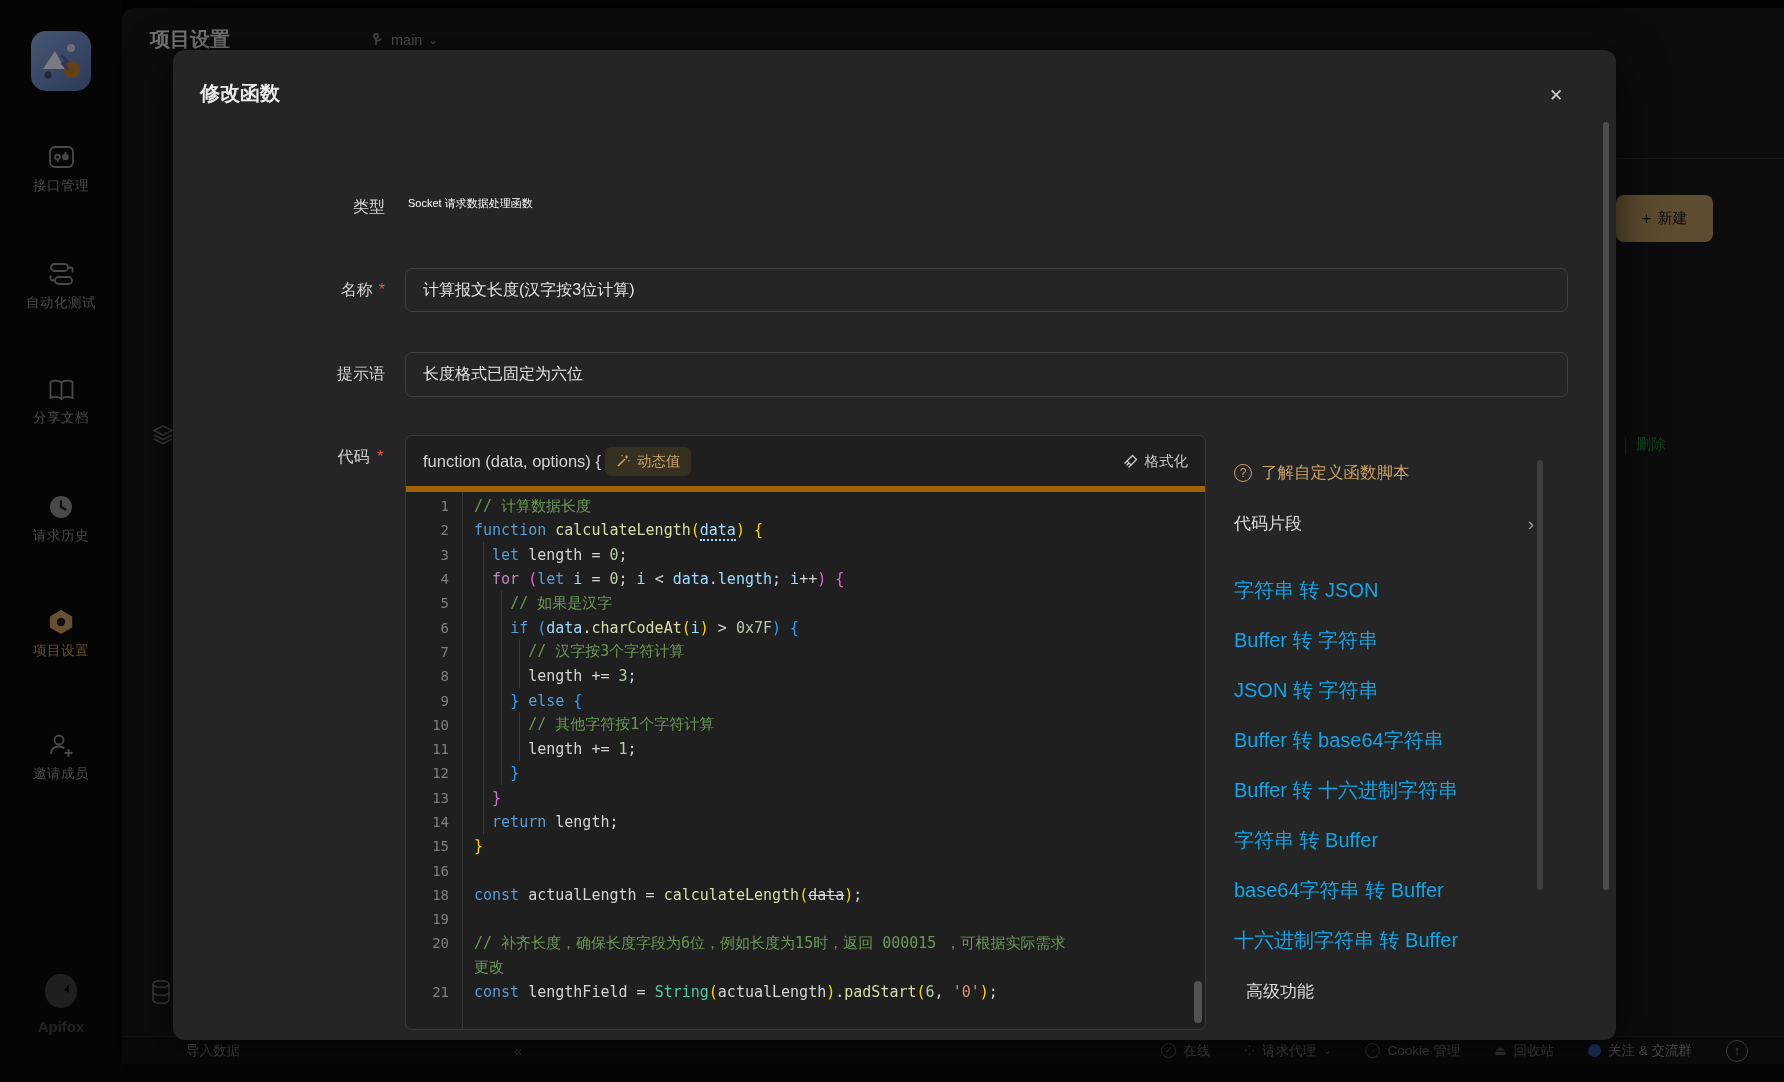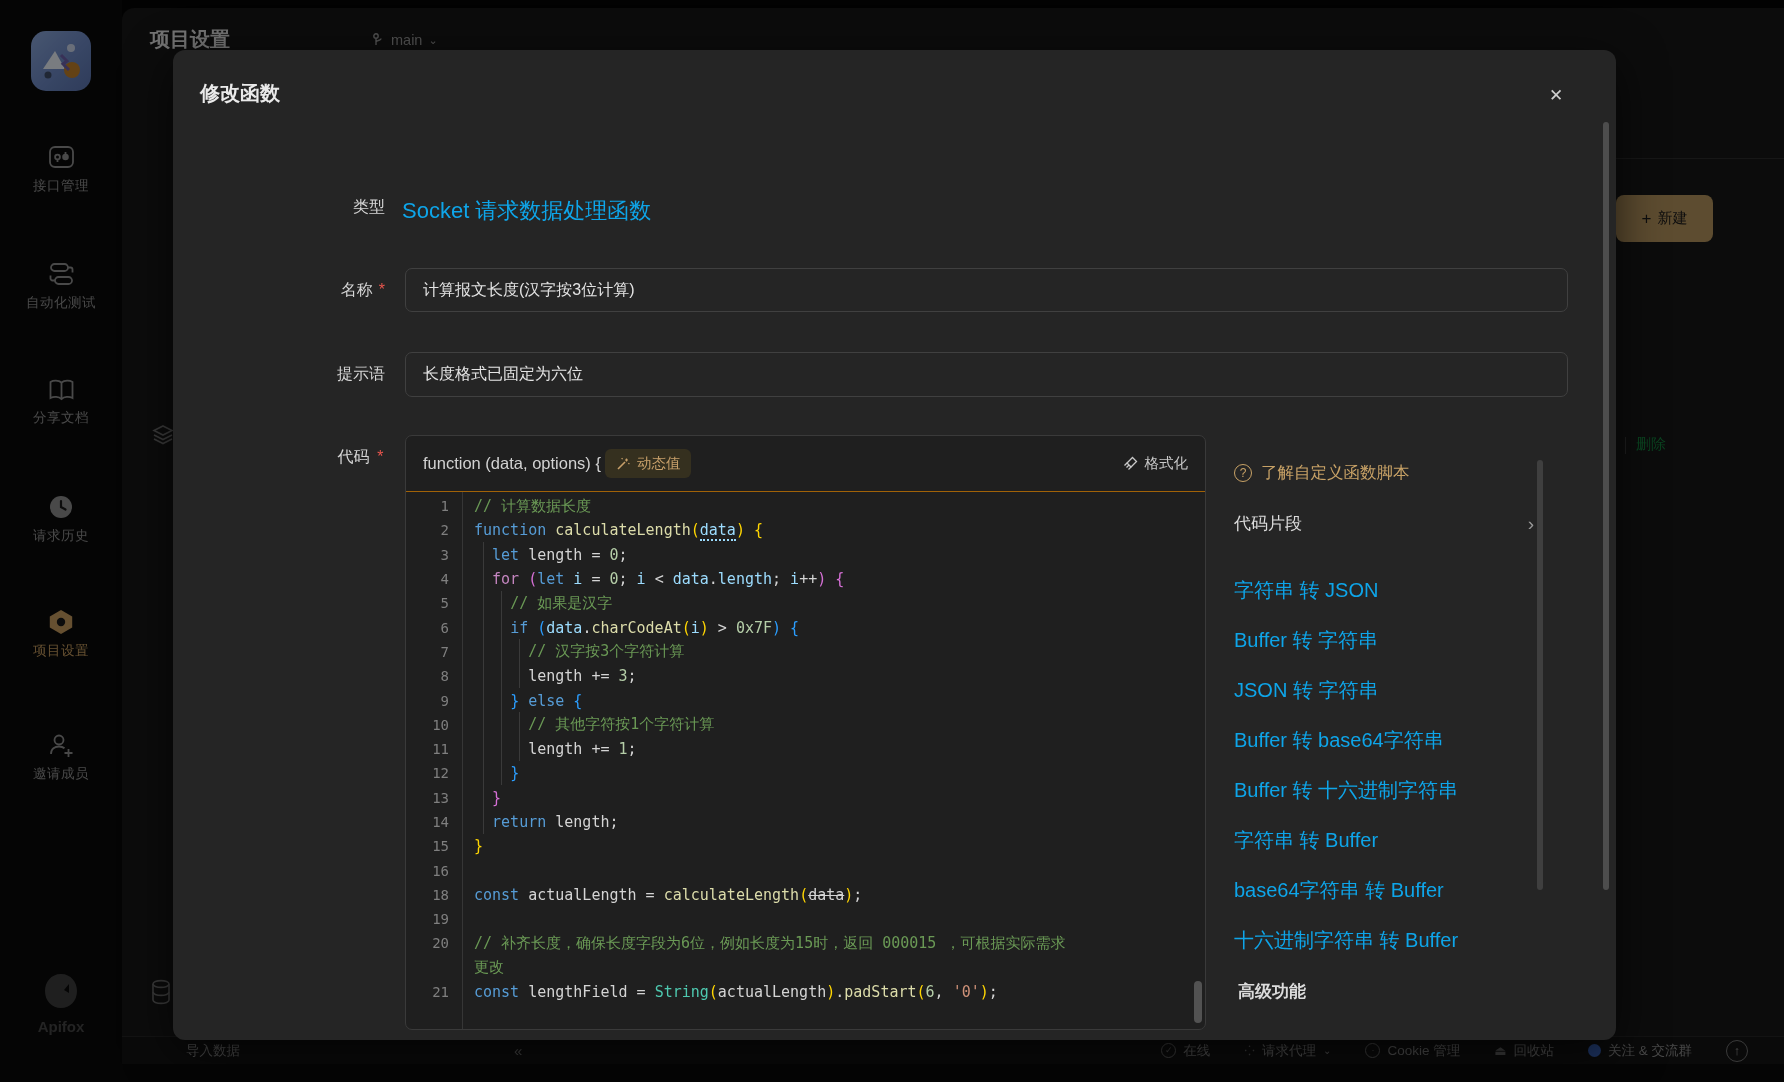--- a/index.html
+++ b/index.html
@@ -60,26 +60,26 @@
   .modal-close{position:absolute;left:1368px;top:30px;width:30px;height:30px;color:#cfcfcf;
     font-size:17px;display:flex;align-items:center;justify-content:center;cursor:pointer;}
   .modal-scrollbar{position:absolute;left:1430px;top:72px;width:6px;height:768px;background:#4d4d4d;
     border-radius:3px;}
 
   .f-label{position:absolute;left:0;width:212px;text-align:right;color:#d6d6d6;font-size:16px;}
   .req{color:#e8554d;margin-left:6px;}
   .f-input{position:absolute;left:232px;width:1163px;height:44px;background:#252525;
     border:1px solid #404040;border-radius:7px;color:#e3e3e3;font-size:16px;padding:0 17px;
     font-family:"Liberation Sans",sans-serif;outline:none;}
-  .type-value{position:absolute;left:229px;color:#0ea5e9;font-size:22px;}
+  .type-value{position:absolute;left:235px;color:#ffffff;font-size:11px;}
 
   
   #editor{position:absolute;left:232px;top:385px;width:801px;height:595px;background:#1f1f1f;
     border:1px solid #3a3a3a;border-radius:7px;overflow:hidden;}
-  .ed-head{height:56px;border-bottom:1px solid #a16207;display:flex;align-items:center;padding:0 17px;}
+  .ed-head{height:56px;border-bottom:6px solid #a16207;display:flex;align-items:center;padding:0 17px;}
   .ed-sig{color:#d2d2d2;font-size:16.5px;}
   .ed-badge{margin-left:4px;display:inline-flex;align-items:center;gap:7px;background:#35301f;
     color:#c8a06a;border-radius:6px;padding:5px 11px;font-size:14.5px;cursor:pointer;}
   .ed-format{margin-left:auto;display:inline-flex;align-items:center;gap:7px;color:#c9c9c9;
     font-size:14.5px;cursor:pointer;}
   .ed-body{position:relative;height:537px;font-family:"DejaVu Sans Mono",monospace;font-size:15px;
     padding-top:2px;overflow:hidden;}
   .gutter-line{position:absolute;left:56px;top:0;bottom:0;width:1px;background:#363636;}
   .guide{position:absolute;width:1px;background:#3a3a3a;}
   .code-row{display:flex;height:24.3px;align-items:center;}
@@ -98,21 +98,21 @@
   #snippets{position:absolute;left:1050px;top:400px;width:340px;height:585px;}
   .snip-help{position:absolute;left:11px;top:12px;display:flex;align-items:center;gap:9px;
     color:#c8a266;font-size:16.5px;cursor:pointer;}
   .q-circle{width:18px;height:18px;border-radius:50%;border:1.6px solid #c8a266;display:inline-flex;
     align-items:center;justify-content:center;font-size:12px;}
   .snip-group{position:absolute;left:11px;top:62px;width:300px;display:flex;align-items:center;
     color:#dcdcdc;font-size:17px;font-weight:500;cursor:pointer;}
   .snip-chevron{margin-left:auto;color:#9a9a9a;font-size:19px;}
   .snip-list{position:absolute;left:11px;top:115px;width:300px;}
   .snip-item{height:50px;display:flex;align-items:center;color:#0ea5e9;font-size:20px;cursor:pointer;}
-  .snip-advanced{position:absolute;left:15px;top:530px;color:#dcdcdc;font-size:17px;font-weight:700;}
+  .snip-advanced{position:absolute;left:23px;top:530px;color:#dcdcdc;font-size:17px;font-weight:400;}
   .snip-scrollbar{position:absolute;left:314px;top:10px;width:6px;height:430px;background:#3f3f3f;
     border-radius:3px;}
 </style>
 </head>
 <body>
 
 <div id="stage">
 
   <div id="sidebar">
     <div class="app-logo">

